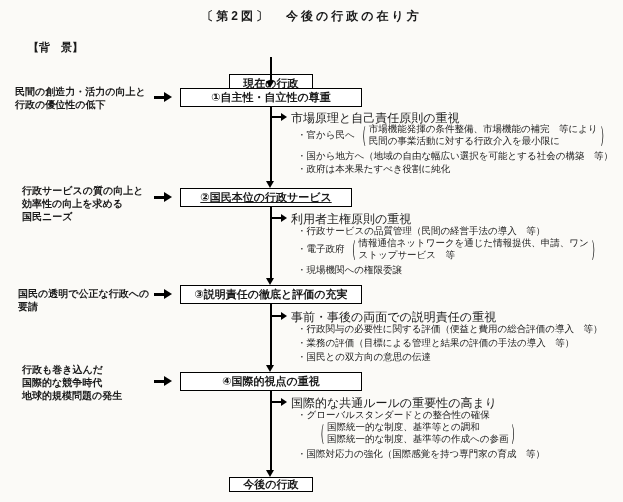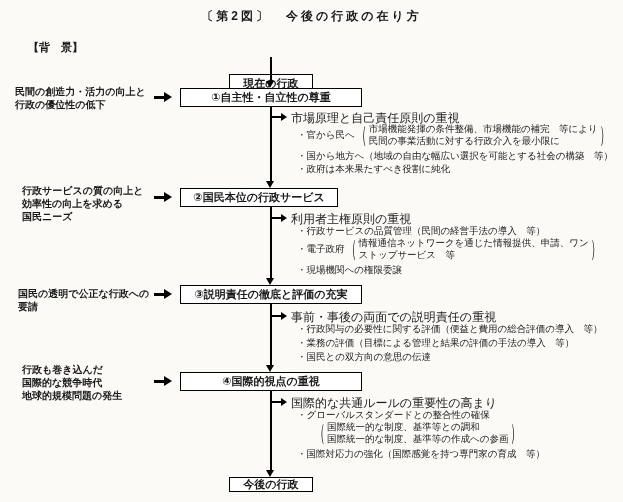--- a/index.html
+++ b/index.html
@@ -100,21 +100,21 @@
 
   <div class="annot" style="left:22px; top:184px;">
     <div>行政サービスの質の向上と</div>
     <div>効率性の向上を求める</div>
     <div>国民ニーズ</div>
   </div>
   <div class="rarrow" style="left:154px; top:192px;">
     <div class="bar"></div>
     <div class="head"></div>
   </div>
-  <div class="node" style="left:180px; top:188px; width:158px; height:19px;">②国民本位の行政サービス</div>
+  <div class="node" style="left:180px; top:188px; width:172px; height:19px;text-decoration:underline;">②国民本位の行政サービス</div>
   <div class="branch" style="top:217px;"></div>
   <div class="bhead" style="top:214px;"></div>
   <div class="lead" style="top:211px;text-align:center;">利用者主権原則の重視</div>
   <div class="detail" style="top:225px;">・行政サービスの品質管理（民間の経営手法の導入　等）</div>
   <div class="detail paren-row" style="top:237px;">
     <span class="d-label">・電子政府</span>
     <span class="big-paren">（</span>
     <span class="paren-lines">
       <span class="pline">情報通信ネットワークを通じた情報提供、申請、ワン</span>
       <span class="pline">ストップサービス　等</span>

